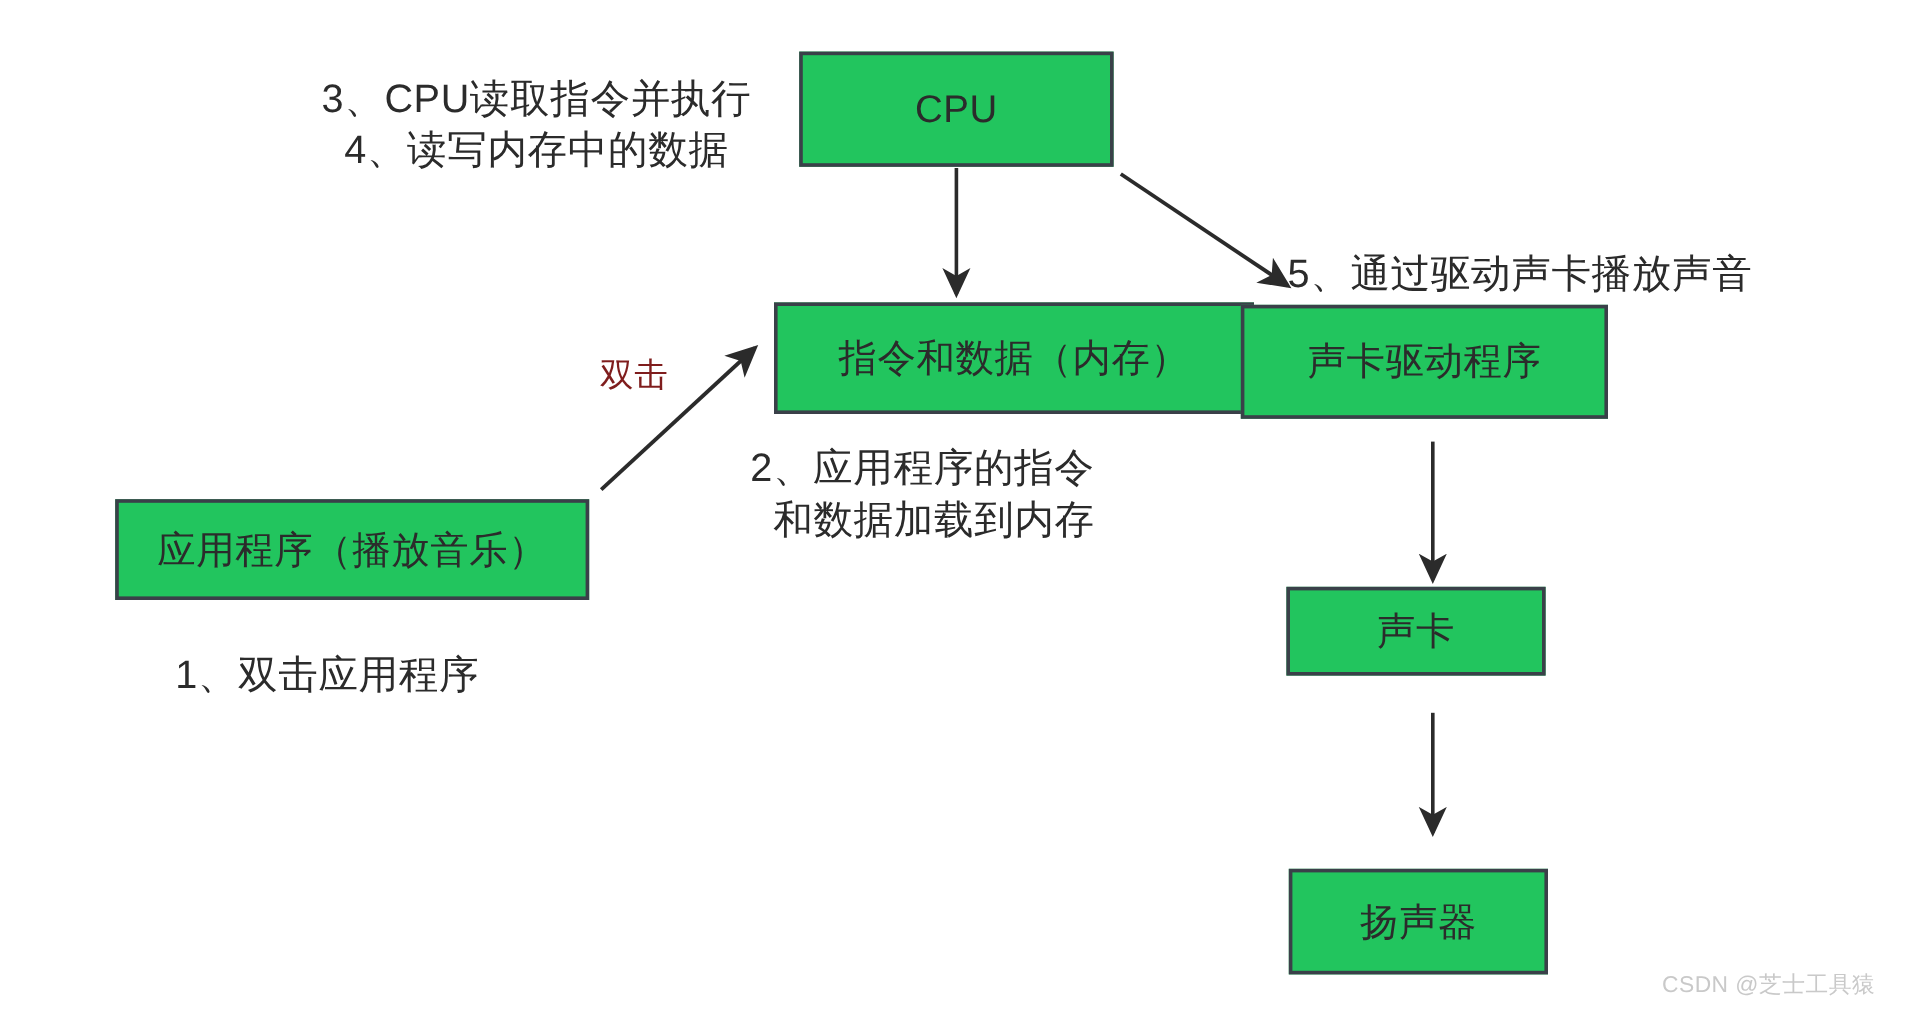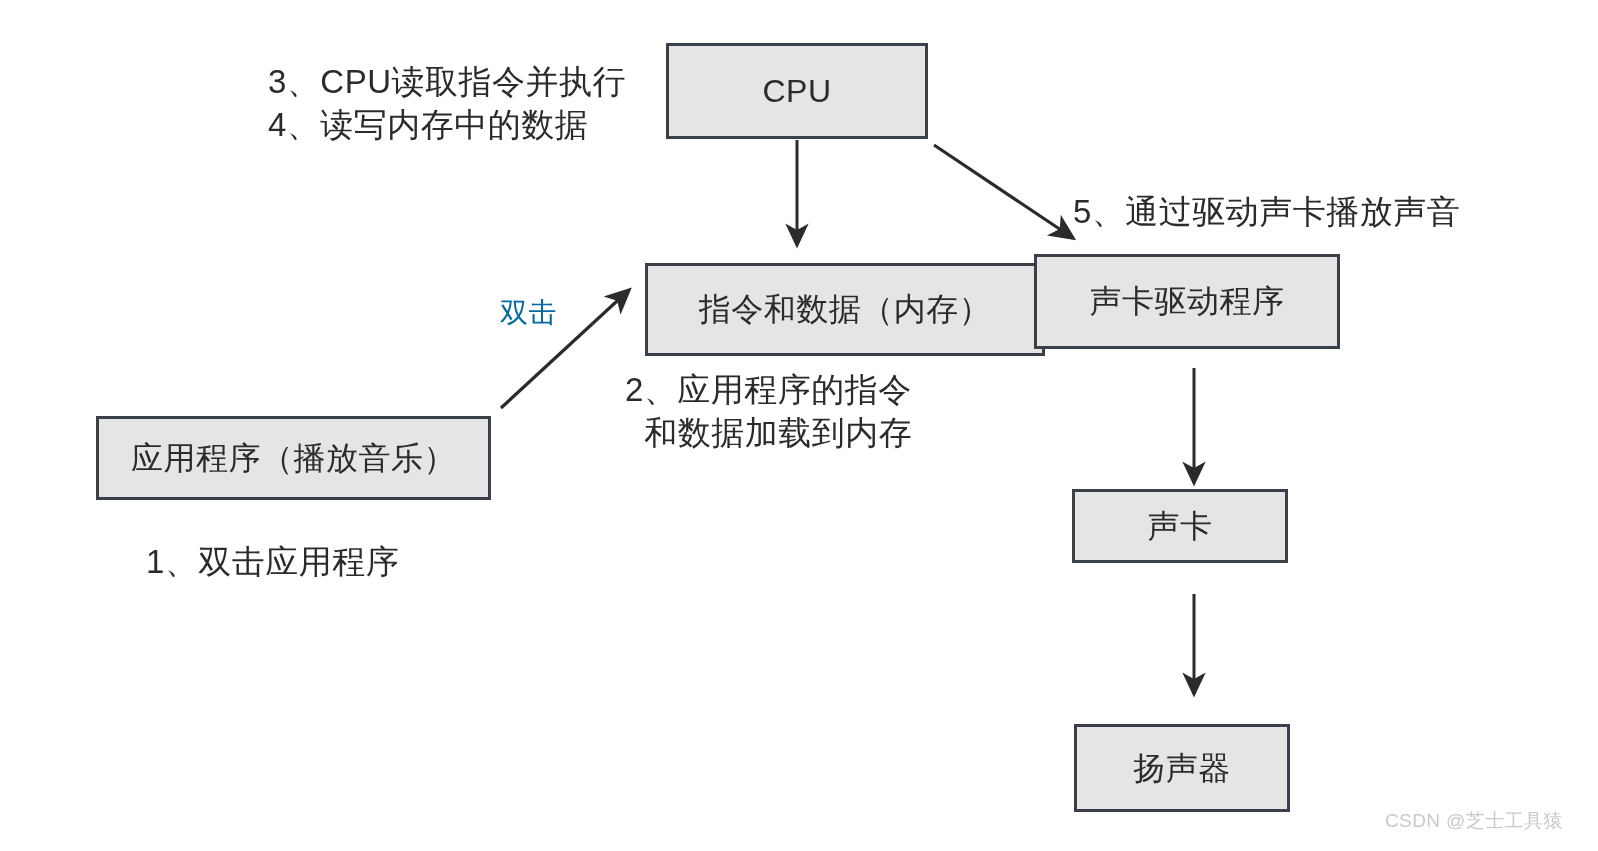--- a/index.html
+++ b/index.html
@@ -12,44 +12,45 @@
     width: 1598px;
     height: 851px;
     background: #ffffff;
     overflow: hidden;
     font-family: "Liberation Sans", "DejaVu Sans", sans-serif;
   }
   .box {
     position: absolute;
     box-sizing: border-box;
     border: 3px solid #3a4049;
-    background: #e5e5e5;
+    background: #22c55e;
     display: flex;
     align-items: center;
     justify-content: center;
   }
   .box-label {
     font-size: 32px;
     color: #2b2b2b;
     letter-spacing: 0.5px;
     white-space: nowrap;
     line-height: 1.2;
   }
   .note {
     position: absolute;
     font-size: 33px;
     color: #2b2b2b;
     line-height: 43px;
     white-space: pre;
     letter-spacing: 0.5px;
+    text-align: center;
   }
   .note-small {
     position: absolute;
     font-size: 28px;
-    color: #0369a1;
+    color: #7f1d1d;
     line-height: 36px;
     white-space: nowrap;
     letter-spacing: 0.5px;
   }
   .watermark {
     position: absolute;
     font-size: 19px;
     color: #c9c9c9;
     white-space: nowrap;
     letter-spacing: 0.4px;
@@ -83,21 +84,21 @@
 
     <line x1="1194" y1="368" x2="1194" y2="483" stroke="#2b2b2b" stroke-width="3" marker-end="url(#arrowhead)"></line>
 
     <line x1="1194" y1="594" x2="1194" y2="694" stroke="#2b2b2b" stroke-width="3" marker-end="url(#arrowhead)"></line>
   </svg>
 
   <div class="box" style="left:666px; top:43px; width:262px; height:96px;">
     <span class="box-label">CPU</span>
   </div>
 
-  <div class="box" style="left:645px; top:263px; width:400px; height:93px;">
+  <div class="box" style="left:645px; top:252px; width:400px; height:93px;">
     <span class="box-label">指令和数据（内存）</span>
   </div>
 
   <div class="box" style="left:1034px; top:254px; width:306px; height:95px;">
     <span class="box-label">声卡驱动程序</span>
   </div>
 
   <div class="box" style="left:83px; top:416px; width:395px; height:84px;margin-left:13px;">
     <span class="box-label">应用程序（播放音乐）</span>
   </div>
@@ -106,21 +107,21 @@
     <span class="box-label">声卡</span>
   </div>
 
   <div class="box" style="left:1074px; top:700px; width:216px; height:88px;margin-top:24px;">
     <span class="box-label">扬声器</span>
   </div>
 
   <div class="note" style="left:268px; top:60px;">3、CPU读取指令并执行
 4、读写内存中的数据</div>
 
-  <div class="note" style="left:1073px; top:190px;">5、通过驱动声卡播放声音</div>
+  <div class="note" style="left:1073px; top:206px;">5、通过驱动声卡播放声音</div>
 
   <div class="note-small" style="left:500px; top:295px;">双击</div>
 
   <div class="note" style="left:625px; top:368px;">2、应用程序的指令
   和数据加载到内存</div>
 
   <div class="note" style="left:106px; top:540px;margin-left:40px;">1、双击应用程序</div>
 
   <div class="watermark" style="left:1385px; top:808px;">CSDN @芝士工具猿</div>
 

